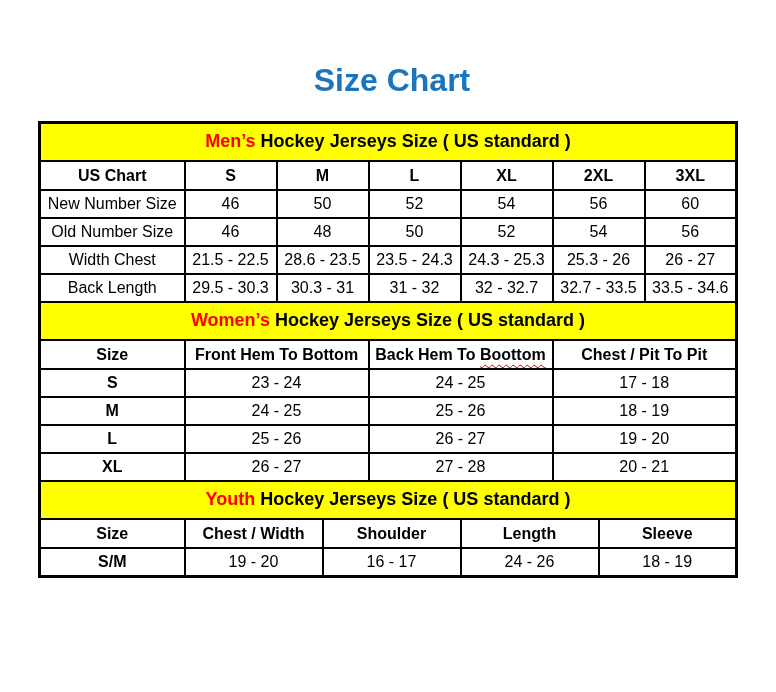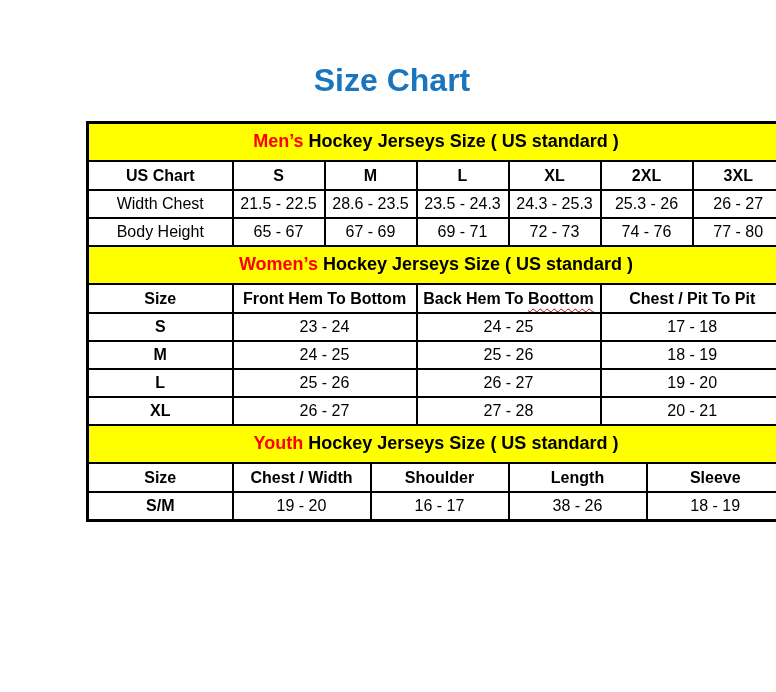--- a/index.html
+++ b/index.html
@@ -21,21 +21,20 @@
     text-align: center;
     font-size: 32px;
     font-weight: 700;
     letter-spacing: 0px;
   }
   .table-wrap {
     position: absolute;
     left: 38px;
     top: 121px;
     width: 612px;
-    margin-left: 48px;
   }
   table.size-table {
     border-collapse: collapse;
     table-layout: fixed;
     width: 700px;
     border: 3px solid #000000;
   }
   col.c-label { width: 145px; }
   td {
     border: 2px solid #000000;
@@ -96,36 +95,54 @@
           <tr>
             <td class="hdr">US Chart</td>
             <td class="hdr" colspan="2">S</td>
             <td class="hdr" colspan="2">M</td>
             <td class="hdr" colspan="2">L</td>
             <td class="hdr" colspan="2">XL</td>
             <td class="hdr" colspan="2">2XL</td>
             <td class="hdr" colspan="2">3XL</td>
           </tr>
           <tr>
+            <td class="rlabel">New Number Size</td>
+            <td class="val" colspan="2">46</td>
+            <td class="val" colspan="2">50</td>
+            <td class="val" colspan="2">52</td>
+            <td class="val" colspan="2">54</td>
+            <td class="val" colspan="2">56</td>
+            <td class="val" colspan="2">60</td>
+          </tr>
+          <tr>
+            <td class="rlabel">Old Number Size</td>
+            <td class="val" colspan="2">46</td>
+            <td class="val" colspan="2">48</td>
+            <td class="val" colspan="2">50</td>
+            <td class="val" colspan="2">52</td>
+            <td class="val" colspan="2">54</td>
+            <td class="val" colspan="2">56</td>
+          </tr>
+          <tr>
             <td class="rlabel">Width Chest</td>
             <td class="val" colspan="2">21.5 - 22.5</td>
             <td class="val" colspan="2">28.6 - 23.5</td>
             <td class="val" colspan="2">23.5 - 24.3</td>
             <td class="val" colspan="2">24.3 - 25.3</td>
             <td class="val" colspan="2">25.3 - 26</td>
             <td class="val" colspan="2">26 - 27</td>
           </tr>
           <tr>
-            <td class="rlabel">Body Height</td>
-            <td class="val" colspan="2">65 - 67</td>
-            <td class="val" colspan="2">67 - 69</td>
-            <td class="val" colspan="2">69 - 71</td>
-            <td class="val" colspan="2">72 - 73</td>
-            <td class="val" colspan="2">74 - 76</td>
-            <td class="val" colspan="2">77 - 80</td>
+            <td class="rlabel">Back Length</td>
+            <td class="val" colspan="2">29.5 - 30.3</td>
+            <td class="val" colspan="2">30.3 - 31</td>
+            <td class="val" colspan="2">31 - 32</td>
+            <td class="val" colspan="2">32 - 32.7</td>
+            <td class="val" colspan="2">32.7 - 33.5</td>
+            <td class="val" colspan="2">33.5 - 34.6</td>
           </tr>
           <tr>
             <td class="band" colspan="13"><span class="hl">Women’s</span> Hockey Jerseys Size ( US standard )</td>
           </tr>
           <tr>
             <td class="hdr">Size</td>
             <td class="hdr" colspan="4">Front Hem To Bottom</td>
             <td class="hdr" colspan="4">Back Hem To <span class="squiggle">Boottom</span></td>
             <td class="hdr" colspan="4">Chest / Pit To Pit</td>
           </tr>
@@ -160,19 +177,19 @@
             <td class="hdr">Size</td>
             <td class="hdr" colspan="3">Chest / Width</td>
             <td class="hdr" colspan="3">Shoulder</td>
             <td class="hdr" colspan="3">Length</td>
             <td class="hdr" colspan="3">Sleeve</td>
           </tr>
           <tr>
             <td class="rlabel bold">S/M</td>
             <td class="val" colspan="3">19 - 20</td>
             <td class="val" colspan="3">16 - 17</td>
-            <td class="val" colspan="3">38 - 26</td>
+            <td class="val" colspan="3">24 - 26</td>
             <td class="val" colspan="3">18 - 19</td>
           </tr>
         </tbody>
     </table>
   </div>
 </div>
 
 </body></html>

